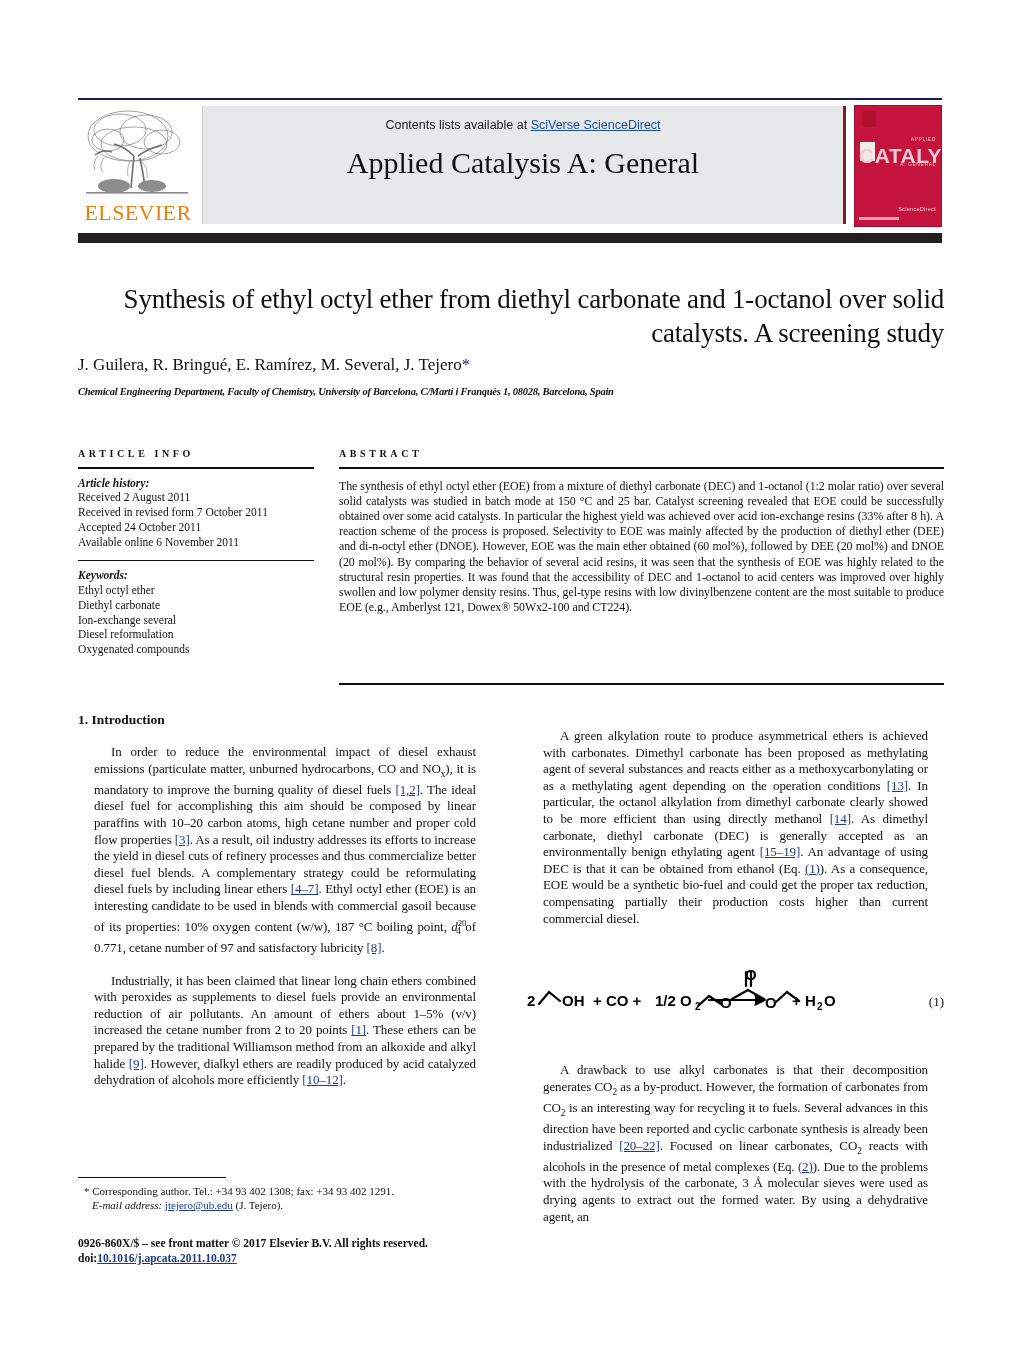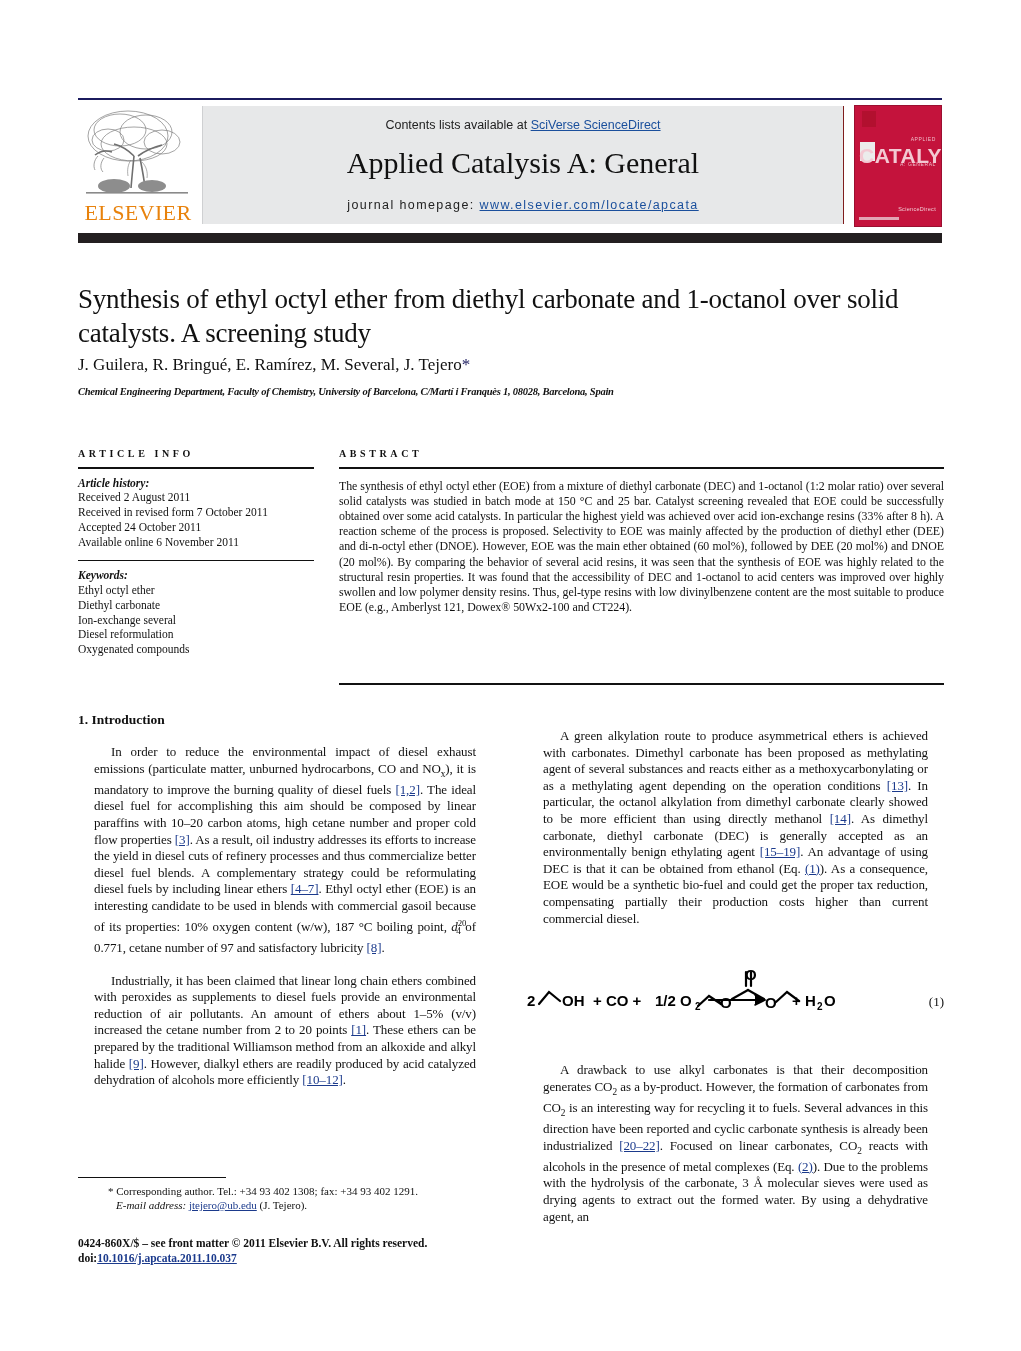--- a/index.html
+++ b/index.html
@@ -73,21 +73,21 @@
     letter-spacing: 0.4px;
     color: #e8820c;
   }
   .journal-band {
     position: absolute;
     left: 124px; top: 2px;
     width: 640px;
     height: 118px;
     background: #e7e8e9;
     border-left: 1px solid #cfd0d2;
-    border-right: 1px solid #7f1d1d;
+    border-right: 3px solid #7f1d1d;
   }
   .contents-line {
     position: absolute;
     left: 0; top: 12px;
     width: 640px;
     text-align: center;
     font-family: "Liberation Sans", sans-serif;
     font-size: 12.5px;
     color: #222;
   }
@@ -190,20 +190,21 @@
   
   .art-title {
     position: absolute;
     left: 78px; top: 282px;
     width: 866px;
     font-family: "Liberation Serif", serif;
     font-size: 27px;
     line-height: 34px;
     color: #111;
     letter-spacing: -0.2px;
+    text-align: right;
   }
   .authors {
     position: absolute;
     left: 78px; top: 355px;
     width: 866px;
     font-family: "Liberation Serif", serif;
     font-size: 17px;
     color: #111;
   }
   .authors .star { color: #1b1b5e; }
@@ -341,21 +342,21 @@
   }
   .footnote {
     position: absolute;
     left: 78px; top: 1184px;
     width: 414px;
     font-family: "Liberation Serif", serif;
     font-size: 11px;
     line-height: 14.2px;
     color: #111;
   }
-  .footnote .indent { display: block; padding-left: 14px; text-indent: -8px; margin-left: 24px; }
+  .footnote .indent { display: block; padding-left: 14px; text-indent: -8px; }
   .footnote .ital { font-style: italic; }
   .imprint {
     position: absolute;
     left: 78px; top: 1236px;
     width: 414px;
     font-family: "Liberation Serif", serif;
     font-weight: bold;
     font-size: 11.5px;
     line-height: 14.6px;
     color: #111;
@@ -407,23 +408,20 @@
         </svg>
       </div>
       <div class="elsevier-word">ELSEVIER</div>
     </div>
 
     <div class="journal-band">
       <div class="contents-line">
         <span>Contents lists available at </span><a class="sd" href="#">SciVerse ScienceDirect</a>
       </div>
       <div class="journal-title">Applied Catalysis A: General</div>
-      <div class="homepage-line">
-        <span>journal homepage: </span><a class="url" href="#">www.elsevier.com/locate/apcata</a>
-      </div>
     </div>
 
     <div class="cover-thumb">
       <div class="cover-mini-logo"></div>
       <div class="cover-whitebox"></div>
       <div class="cover-kicker">APPLIED</div>
       <div class="cover-catalysis">CATALYSIS</div>
       <div class="cover-sub">A: GENERAL</div>
       <div class="cover-sciencedirect">ScienceDirect</div>
       <div class="cover-foot"></div>
@@ -536,17 +534,17 @@
     <span class="indent">
       <span>*</span><span> Corresponding author. Tel.: +34 93 402 1308; fax: +34 93 402 1291.</span>
     </span>
     <span class="indent" style="padding-left:22px">
       <span class="ital">E-mail address:</span>
       <a class="lnk" href="#">jtejero@ub.edu</a><span> (J. Tejero).</span>
     </span>
   </div>
 
   <div class="imprint">
-    <span>0424-860X/$ – see front matter © 2011 Elsevier B.V. All rights reserved.</span><br>
+    <span>0926-860X/$ – see front matter © 2017 Elsevier B.V. All rights reserved.</span><br>
     <span>doi:</span><a class="lnk" href="#">10.1016/j.apcata.2011.10.037</a>
   </div>
 
 </div>
 
 </body></html>

